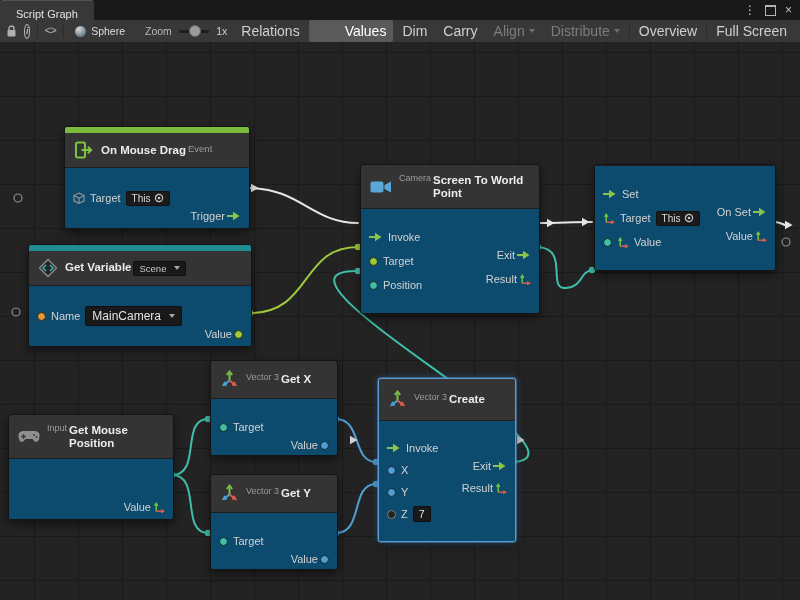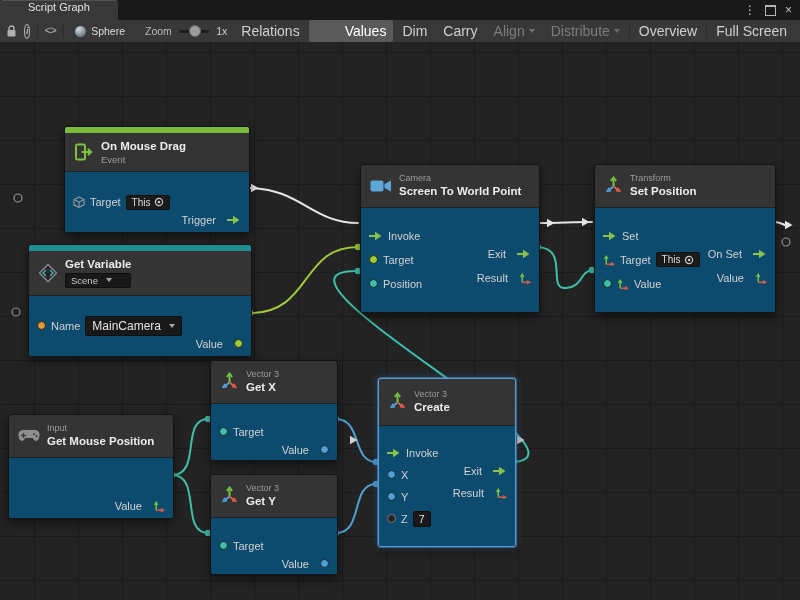--- a/index.html
+++ b/index.html
@@ -1,21 +1,21 @@
 <!DOCTYPE html>
 <html><head>
 <meta charset="utf-8">
 <style>
   html,body{margin:0;padding:0;width:800px;height:600px;overflow:hidden;background:#191919;
     font-family:"Liberation Sans","DejaVu Sans",sans-serif;-webkit-font-smoothing:antialiased;}
   #window{position:relative;width:800px;height:600px;}
 
   
   #tabbar{height:20px;background:#191919;display:flex;align-items:stretch;}
-  .tab{background:#383838;padding:0 28px;display:flex;align-items:flex-start;font-size:11px;color:#e2e2e2;
+  .tab{background:#383838;padding:0 16px;display:flex;align-items:flex-end;font-size:11px;color:#e2e2e2;
     border-radius:3px 3px 0 0;border-top:1px solid #525252;}
   .wctrls{margin-left:auto;display:flex;align-items:center;gap:9px;padding-right:8px;color:#c2c2c2;font-size:12px;}
   .maxi{width:9px;height:8px;border:1px solid #b5b5b5;border-top-width:2px;display:inline-block;}
 
   
   #toolbar{height:22px;background:#383838;border-bottom:1px solid #1c1c1c;display:flex;align-items:center;gap:7px;padding:0 6px;}
   .tico{display:inline-flex;align-items:center;justify-content:center;color:#b5b5b5;}
   .info-ic{width:13px;height:13px;border:1px solid #b5b5b5;border-radius:50%;font-size:9px;font-style:italic;font-weight:bold;}
   .code{font-family:"Liberation Mono","DejaVu Sans Mono",monospace;font-size:11px;letter-spacing:-1px;}
   .sep{width:1px;height:14px;background:#2a2a2a;display:inline-block;}
@@ -45,29 +45,29 @@
   .node{position:absolute;border:1px solid #141414;border-radius:3px;background:#343434;
     box-shadow:0 4px 10px rgba(0,0,0,.5);overflow:hidden;}
   .node.selected{border-color:#5a9bd8;
     box-shadow:0 0 0 1px rgba(90,155,216,.45),0 0 9px rgba(80,140,200,.45),0 4px 10px rgba(0,0,0,.5);}
   .strip{height:6px;}
   .strip.green{background:#7cba3c;}
   .strip.teal{background:#1f8c94;}
   .hdr{display:flex;align-items:center;gap:7px;padding:7px 9px;}
   .node-cam .hdr,.node-tr .hdr,.node-gx .hdr,.node-gy .hdr,.node-gmp .hdr{padding:9px 9px;}
   .node-cr .hdr{padding:11px 9px;}
-  .hcol{display:flex;flex-direction:column;gap:2px;}
+  .hcol{display:flex;flex-direction:row;gap:2px;}
   .hcat{font-size:9px;color:#9c9c9c;line-height:1;}
   .htitle{font-size:11.5px;font-weight:600;color:#ececec;line-height:1.1;}
   .hsub{font-size:9.5px;color:#9c9c9c;line-height:1;}
   .nbody{background:#0c4a6e;border-top:1px solid #1e1e1e;padding:16px 0;}
   .prow{display:flex;align-items:center;padding:0 8px;gap:5px;font-size:11px;color:#d2d2d2;height:24px;}
   .node-omd .prow,.node-gv .prow,.node-gmp .prow{height:28px;}
   .node-cr .prow{height:22px;}
-  .rr{margin-left:auto;display:flex;align-items:center;gap:11px;margin-top:36px;}
+  .rr{margin-left:auto;display:flex;align-items:center;gap:2px;margin-top:36px;}
   .pd{width:9px;height:9px;border-radius:50%;border:1px solid #7e7e7e;background:#232323;box-sizing:border-box;flex:none;}
   .pd.lime{background:#9fc93c;border-color:#202612;}
   .pd.teal{background:#3fbfa9;border-color:#11241f;}
   .pd.blue{background:#4f9fd4;border-color:#122330;}
   .pd.orange{background:#e09a3c;border-color:#2d1f0d;}
   .chip{display:inline-flex;align-items:center;gap:4px;background:#1b1b1b;border:1px solid #111;
     border-radius:2px;padding:1px 5px;font-size:10px;color:#dcdcdc;}
   .drop{display:inline-flex;align-items:center;gap:8px;background:#191919;border:1px solid #0f0f0f;
     border-radius:2px;padding:2px 6px;font-size:12px;color:#e4e4e4;}
   .drop.small{font-size:9.5px;padding:1px 5px;color:#c8c8c8;}
@@ -261,36 +261,20 @@
           </span>
         </div>
         <div class="prow">
           <span class="pd teal"></span>
           <span>Position</span>
         </div>
       </div>
     </div>
 
     <div class="node node-tr" style="left:594px;top:122px;width:180px">
-      <div class="hdr">
-        <svg class="v3" width="19" height="19" viewBox="0 0 19 19">
-            <g fill="none" stroke-width="2">
-              <path d="M9.5 10.5V3.4" stroke="#78c241"></path>
-              <path d="M6.8 5 9.5 1.6 12.2 5" stroke="#78c241"></path>
-              <path d="M9.5 10.5 4 14.8" stroke="#4f9fd4"></path>
-              <path d="M7 14.6 3.6 15.1 5.2 11.9" stroke="#4f9fd4"></path>
-              <path d="M9.5 10.5 15 14.8" stroke="#d85c4a"></path>
-              <path d="M12 14.6 15.4 15.1 13.8 11.9" stroke="#d85c4a"></path>
-            </g>
-          </svg>
-        <div class="hcol">
-          <span class="hcat">Transform</span>
-          <span class="htitle">Set Position</span>
-        </div>
-      </div>
       <div class="nbody">
         <div class="prow">
           <svg class="fl" width="14" height="10" viewBox="0 0 14 10">
               <path d="M0 5h7" stroke="#8bc34a" stroke-width="2.2"></path>
               <path d="M6 .8 12.5 5 6 9.2z" fill="#8bc34a"></path>
             </svg>
           <span>Set</span>
           <span class="rr">
             <span>On Set</span>
             <svg class="fl" width="14" height="10" viewBox="0 0 14 10">

